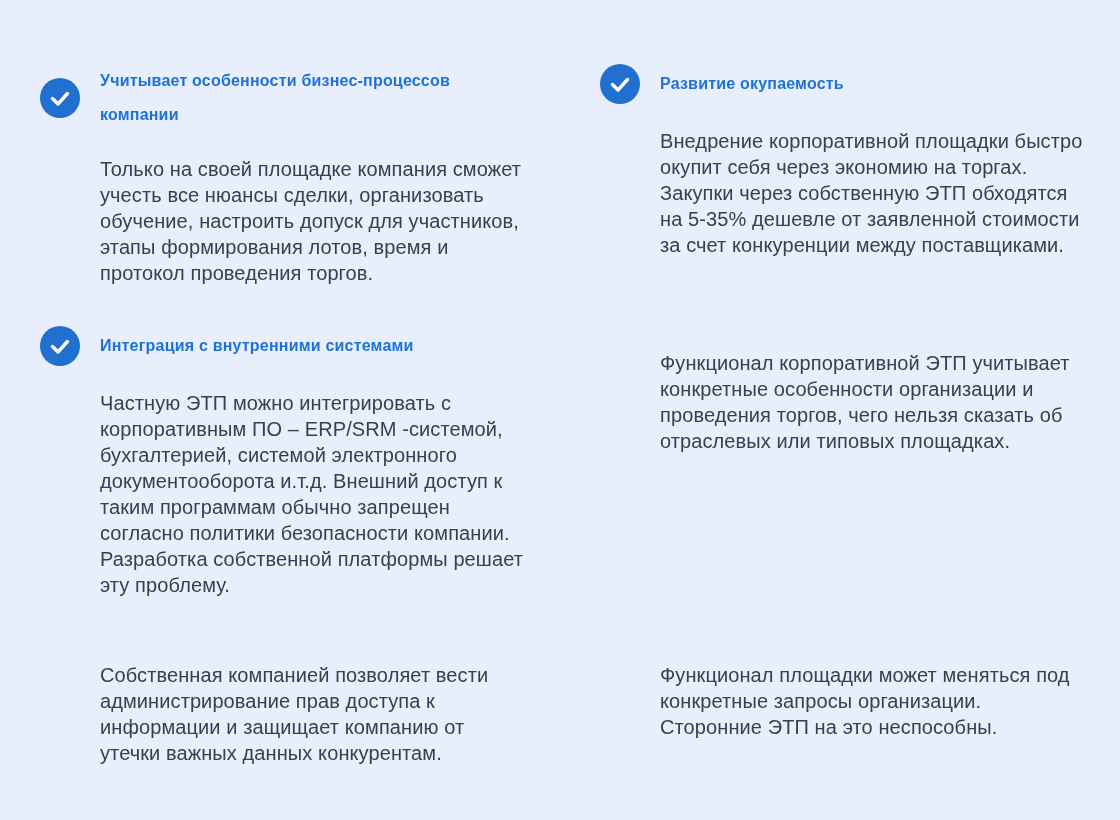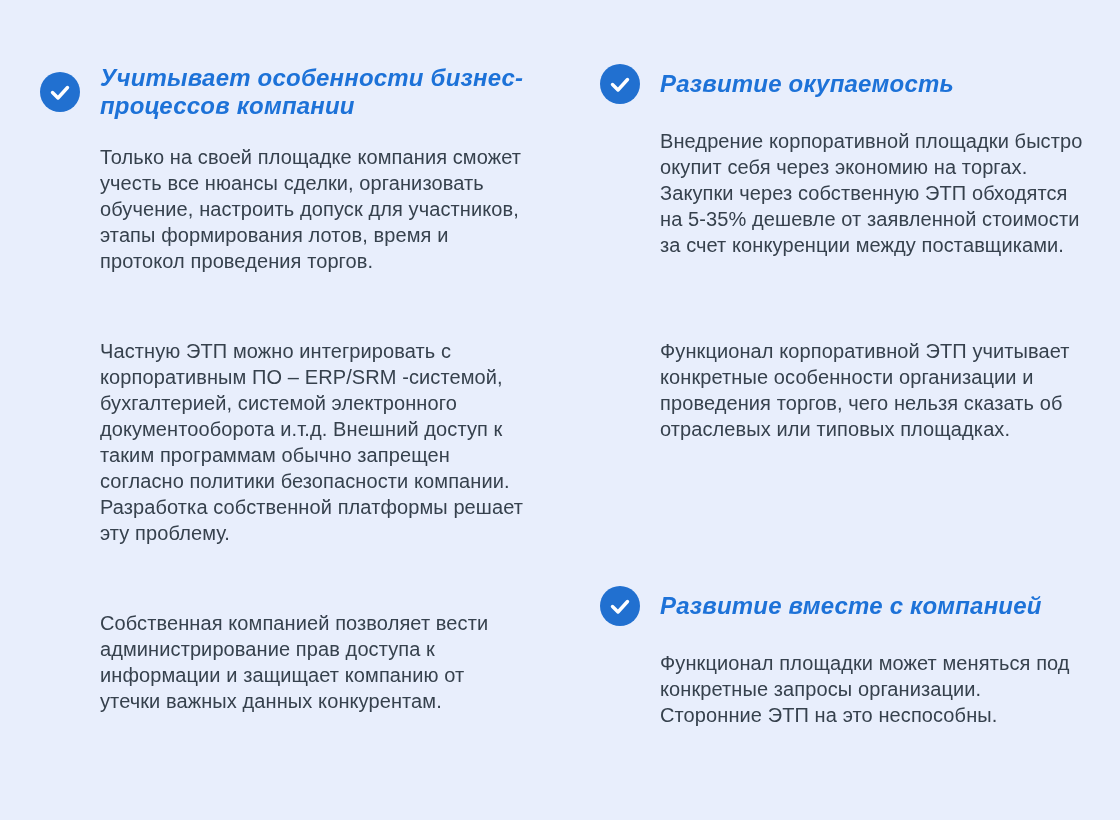--- a/index.html
+++ b/index.html
@@ -35,27 +35,26 @@
     width: 40px;
     height: 40px;
     border-radius: 50%;
     background: var(--accent-blue);
     display: inline-flex;
     align-items: center;
     justify-content: center;
   }
   .check-circle svg { display: block; width: 40px; height: 40px; }
   .item-title {
-    font-size: 24px;
-    line-height: 28px;
+    font-size: 16px;
+    line-height: 34px;
     font-weight: 700;
     color: var(--heading-blue);
     letter-spacing: 0.2px;
     max-width: 430px;
-    font-style: italic;
   }
   .item-desc {
     margin: 24px 0 0 60px;
     font-size: 20px;
     line-height: 26px;
     font-weight: 400;
     color: var(--body-text);
     letter-spacing: 0.1px;
     max-width: 424px;
   }
@@ -83,36 +82,36 @@
         <svg viewBox="0 0 40 40" aria-hidden="true">
             <path d="M12.5 20.5 L18 26 L27.5 15.5" fill="none" stroke="#ffffff" stroke-width="3.4" stroke-linecap="round" stroke-linejoin="round"></path>
           </svg>
       </span>
       <h3 class="item-title">Развитие окупаемость</h3>
     </div>
     <p class="item-desc">Внедрение корпоративной площадки быстро окупит себя через экономию на торгах. Закупки через собственную ЭТП обходятся на 5-35% дешевле от заявленной стоимости за счет конкуренции между поставщиками.</p>
   </section>
 
   <section class="item">
+    <div class="item-head">
+      <span class="check-circle">
+        <svg viewBox="0 0 40 40" aria-hidden="true">
+            <path d="M12.5 20.5 L18 26 L27.5 15.5" fill="none" stroke="#ffffff" stroke-width="3.4" stroke-linecap="round" stroke-linejoin="round"></path>
+          </svg>
+      </span>
+      <h3 class="item-title">Интеграция с внутренними системами</h3>
+    </div>
     <p class="item-desc">Частную ЭТП можно интегрировать с корпоративным ПО – ERP/SRM -системой, бухгалтерией, системой электронного документооборота и.т.д. Внешний доступ к таким программам обычно запрещен согласно политики безопасности компании. Разработка собственной платформы решает эту проблему.</p>
   </section>
 
   <section class="item">
     <p class="item-desc">Функционал корпоративной ЭТП учитывает конкретные особенности организации и проведения торгов, чего нельзя сказать об отраслевых или типовых площадках.</p>
   </section>
 
   <section class="item">
     <p class="item-desc">Собственная компанией позволяет вести администрирование прав доступа к информации и защищает компанию от утечки важных данных конкурентам.</p>
   </section>
 
   <section class="item">
-    <div class="item-head">
-      <span class="check-circle">
-        <svg viewBox="0 0 40 40" aria-hidden="true">
-            <path d="M12.5 20.5 L18 26 L27.5 15.5" fill="none" stroke="#ffffff" stroke-width="3.4" stroke-linecap="round" stroke-linejoin="round"></path>
-          </svg>
-      </span>
-      <h3 class="item-title">Развитие вместе с компанией</h3>
-    </div>
     <p class="item-desc">Функционал площадки может меняться под конкретные запросы организации. Сторонние ЭТП на это неспособны.</p>
   </section>
 
 </main>
 
 </body></html>

